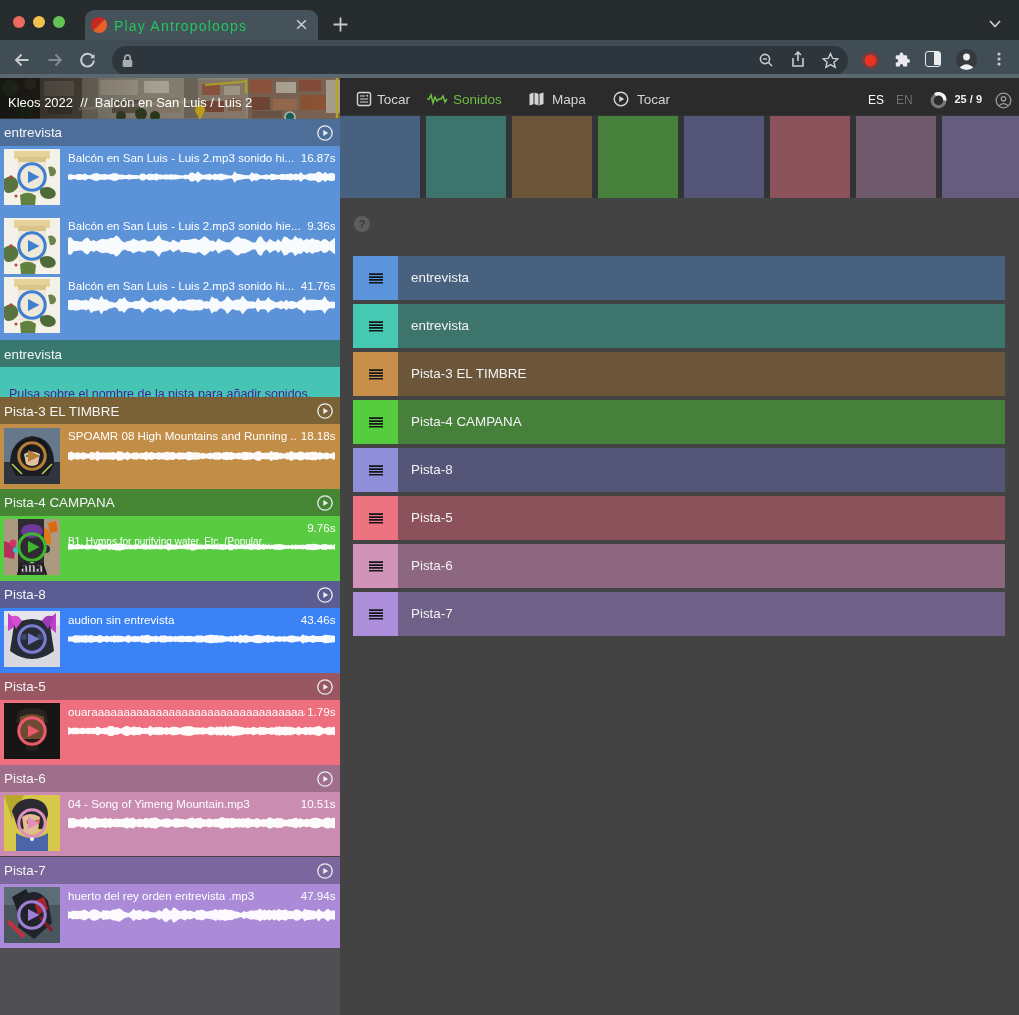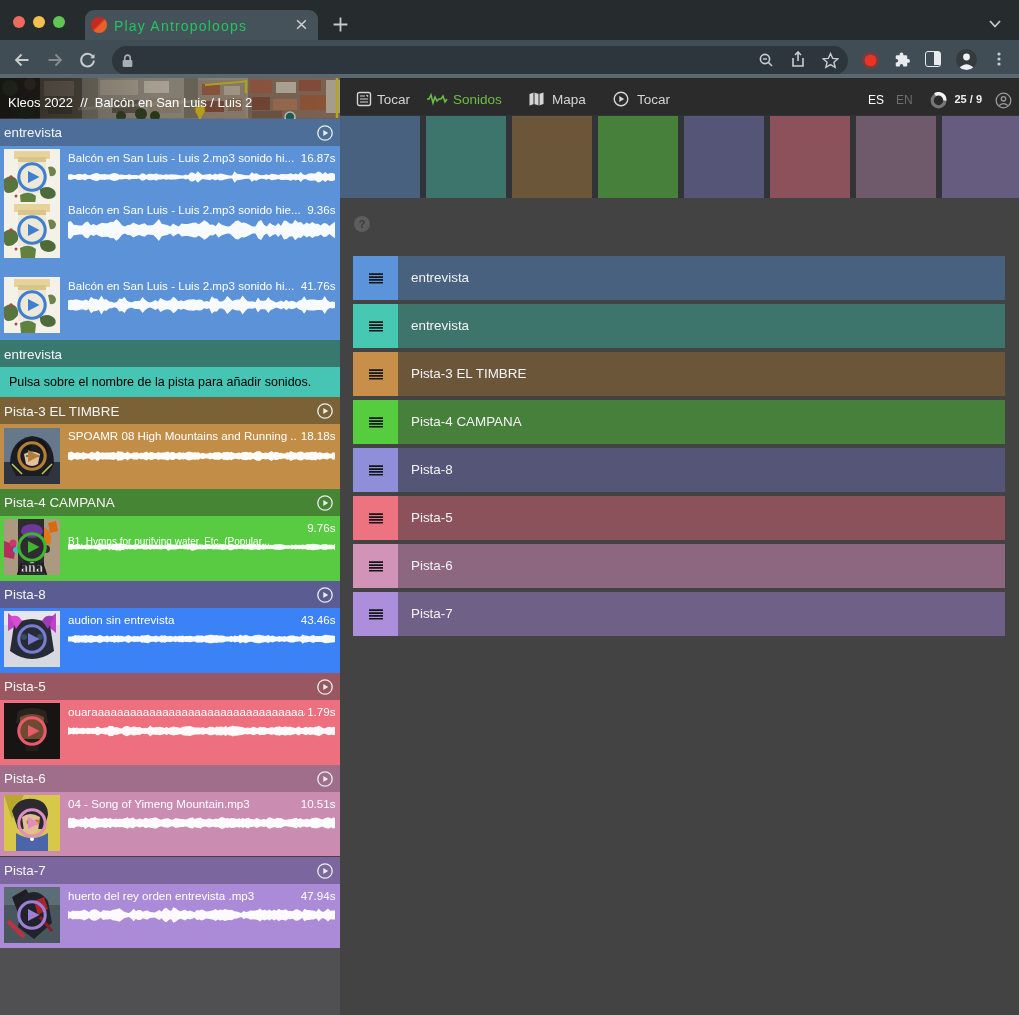--- a/index.html
+++ b/index.html
@@ -253,21 +253,21 @@
         <circle cx="12" cy="47" r="1.5" fill="#c04040"></circle>
         <circle cx="28" cy="28" r="13.2" fill="none" stroke="#3f7fd0" stroke-width="3.1"></circle>
         <path d="M24 22 L35.5 28 L24 34 Z" fill="#3f7fd0"></path>
       </svg></div>
 <div style="position:absolute;left:68px;top:5.0px;width:227px;font-size:11.6px;color:#fff;white-space:nowrap;overflow:hidden">Balcón en San Luis - Luis 2.mp3 sonido hi...</div>
 <div style="position:absolute;right:4.5px;top:5.0px;font-size:11.6px;color:#fff">16.87s</div>
 <svg style="position:absolute;left:68px;top:16.5px" width="268" height="30" viewBox="0 -15 268 30">
       <path d="M0.0,-2.3 L2.4,-3.1 L4.9,-2.3 L7.3,-1.9 L9.8,-3.0 L12.2,-3.0 L14.7,-2.5 L17.1,-3.4 L19.6,-2.0 L22.0,-1.8 L24.5,-3.1 L26.9,-3.7 L29.4,-4.1 L31.8,-2.8 L34.3,-2.8 L36.7,-3.0 L39.2,-2.6 L41.6,-2.4 L44.1,-3.4 L46.5,-4.1 L49.0,-3.4 L51.4,-2.3 L53.9,-2.5 L56.3,-2.1 L58.8,-2.1 L61.2,-2.8 L63.7,-2.0 L66.1,-2.0 L68.6,-1.9 L71.0,-1.6 L73.5,-3.4 L75.9,-3.5 L78.4,-2.1 L80.8,-3.2 L83.3,-3.3 L85.7,-2.8 L88.2,-3.7 L90.6,-2.5 L93.1,-2.5 L95.5,-1.9 L98.0,-2.8 L100.4,-2.2 L102.9,-2.8 L105.3,-2.5 L107.8,-2.4 L110.2,-2.0 L112.7,-1.7 L115.1,-1.5 L117.6,-2.5 L120.0,-1.7 L122.5,-4.5 L124.9,-4.5 L127.4,-3.0 L129.8,-5.7 L132.3,-3.6 L134.7,-2.0 L137.2,-2.6 L139.6,-2.8 L142.1,-3.2 L144.5,-2.0 L147.0,-3.4 L149.4,-2.5 L151.9,-3.5 L154.3,-3.3 L156.8,-2.4 L159.2,-2.1 L161.7,-1.6 L164.1,-1.5 L166.6,-5.7 L169.0,-3.2 L171.5,-3.1 L173.9,-2.5 L176.4,-1.9 L178.8,-1.7 L181.3,-1.8 L183.7,-4.7 L186.2,-3.2 L188.6,-3.8 L191.1,-2.2 L193.5,-1.8 L196.0,-2.1 L198.4,-2.7 L200.9,-1.7 L203.3,-3.2 L205.8,-2.9 L208.2,-2.6 L210.7,-2.1 L213.1,-3.0 L215.6,-2.9 L218.0,-2.8 L220.5,-3.1 L222.9,-3.8 L225.4,-2.4 L227.8,-3.4 L230.3,-2.6 L232.7,-4.9 L235.2,-2.5 L237.6,-1.9 L240.1,-3.3 L242.5,-3.7 L245.0,-3.4 L247.4,-3.5 L249.9,-5.6 L252.3,-4.9 L254.8,-3.1 L257.2,-5.0 L259.7,-3.1 L262.1,-3.9 L264.6,-4.0 L267.0,-3.1 L267.0,3.1 L264.6,4.0 L262.1,3.9 L259.7,3.1 L257.2,5.0 L254.8,3.1 L252.3,4.9 L249.9,5.6 L247.4,3.5 L245.0,3.4 L242.5,3.7 L240.1,3.3 L237.6,1.9 L235.2,2.5 L232.7,4.9 L230.3,2.6 L227.8,3.4 L225.4,2.4 L222.9,3.8 L220.5,3.1 L218.0,2.8 L215.6,2.9 L213.1,3.0 L210.7,2.1 L208.2,2.6 L205.8,2.9 L203.3,3.2 L200.9,1.7 L198.4,2.7 L196.0,2.1 L193.5,1.8 L191.1,2.2 L188.6,3.8 L186.2,3.2 L183.7,4.7 L181.3,1.8 L178.8,1.7 L176.4,1.9 L173.9,2.5 L171.5,3.1 L169.0,3.2 L166.6,5.7 L164.1,1.5 L161.7,1.6 L159.2,2.1 L156.8,2.4 L154.3,3.3 L151.9,3.5 L149.4,2.5 L147.0,3.4 L144.5,2.0 L142.1,3.2 L139.6,2.8 L137.2,2.6 L134.7,2.0 L132.3,3.6 L129.8,5.7 L127.4,3.0 L124.9,4.5 L122.5,4.5 L120.0,1.7 L117.6,2.5 L115.1,1.5 L112.7,1.7 L110.2,2.0 L107.8,2.4 L105.3,2.5 L102.9,2.8 L100.4,2.2 L98.0,2.8 L95.5,1.9 L93.1,2.5 L90.6,2.5 L88.2,3.7 L85.7,2.8 L83.3,3.3 L80.8,3.2 L78.4,2.1 L75.9,3.5 L73.5,3.4 L71.0,1.6 L68.6,1.9 L66.1,2.0 L63.7,2.0 L61.2,2.8 L58.8,2.1 L56.3,2.1 L53.9,2.5 L51.4,2.3 L49.0,3.4 L46.5,4.1 L44.1,3.4 L41.6,2.4 L39.2,2.6 L36.7,3.0 L34.3,2.8 L31.8,2.8 L29.4,4.1 L26.9,3.7 L24.5,3.1 L22.0,1.8 L19.6,2.0 L17.1,3.4 L14.7,2.5 L12.2,3.0 L9.8,3.0 L7.3,1.9 L4.9,2.3 L2.4,3.1 L0.0,2.3 Z" fill="#fff" opacity="0.96"></path>
     </svg>
 </div>
-<div style="position:absolute;left:0;top:198px;width:340px;height:64px;background:transparent">
+<div style="position:absolute;left:0;top:214px;width:340px;height:64px;background:transparent">
 <div style="position:absolute;left:3.5px;top:3.5px;width:56px;height:56px;overflow:hidden"><svg width="56" height="56" viewBox="0 0 56 56">
         <rect width="56" height="56" fill="#f4f1e9"></rect>
         <rect x="10" y="2" width="36" height="8" fill="#e6d29a"></rect>
         <rect x="14" y="8" width="28" height="5" fill="#d9c489"></rect>
         <rect x="14" y="13" width="28" height="31" fill="#eee8d8"></rect>
         <path d="M0 30 Q8 24 13 31 Q17 38 9 43 Q1 46 0 40 Z" fill="#5a7440"></path>
         <path d="M36 40 Q45 35 51 42 Q54 49 44 50 Q35 49 36 40 Z" fill="#4e6a3a"></path>
         <path d="M16 46 Q25 41 32 47 L31 56 L17 56 Z" fill="#61813f"></path>
         <path d="M44 18 Q50 16 52 22 Q52 28 46 27 Z" fill="#6c844c"></path>
         <circle cx="7" cy="28" r="1.8" fill="#c04040"></circle>
@@ -299,21 +299,21 @@
 <div style="position:absolute;left:68px;top:5.0px;width:227px;font-size:11.6px;color:#fff;white-space:nowrap;overflow:hidden">Balcón en San Luis - Luis 2.mp3 sonido hi...</div>
 <div style="position:absolute;right:4.5px;top:5.0px;font-size:11.6px;color:#fff">41.76s</div>
 <svg style="position:absolute;left:68px;top:16.5px" width="268" height="30" viewBox="0 -15 268 30">
       <path d="M0.0,-4.4 L2.6,-5.2 L5.1,-5.0 L7.7,-5.7 L10.3,-5.2 L12.8,-4.5 L15.4,-4.4 L18.0,-5.6 L20.5,-4.0 L23.1,-8.3 L25.7,-6.3 L28.2,-6.0 L30.8,-5.0 L33.4,-9.5 L35.9,-5.4 L38.5,-5.8 L41.1,-3.6 L43.6,-3.2 L46.2,-2.3 L48.8,-2.9 L51.3,-6.6 L53.9,-6.1 L56.5,-8.0 L59.0,-4.3 L61.6,-2.9 L64.2,-2.8 L66.8,-4.1 L69.3,-4.1 L71.9,-4.2 L74.5,-8.1 L77.0,-5.2 L79.6,-3.3 L82.2,-2.4 L84.7,-3.4 L87.3,-5.1 L89.9,-3.4 L92.4,-6.9 L95.0,-5.4 L97.6,-4.5 L100.1,-4.3 L102.7,-5.3 L105.3,-8.3 L107.8,-6.5 L110.4,-3.8 L113.0,-4.7 L115.5,-3.7 L118.1,-4.8 L120.7,-5.4 L123.2,-5.5 L125.8,-5.8 L128.4,-5.0 L130.9,-5.5 L133.5,-5.3 L136.1,-3.3 L138.6,-4.1 L141.2,-3.2 L143.8,-8.8 L146.3,-6.6 L148.9,-6.5 L151.5,-3.5 L154.0,-3.6 L156.6,-4.9 L159.2,-9.0 L161.7,-6.7 L164.3,-3.9 L166.9,-5.0 L169.4,-5.6 L172.0,-5.4 L174.6,-9.4 L177.1,-6.3 L179.7,-3.8 L182.3,-3.5 L184.8,-3.8 L187.4,-2.7 L190.0,-7.4 L192.5,-4.2 L195.1,-4.3 L197.7,-4.6 L200.3,-7.9 L202.8,-5.0 L205.4,-3.9 L208.0,-2.5 L210.5,-3.2 L213.1,-4.5 L215.7,-2.9 L218.2,-5.2 L220.8,-3.3 L223.4,-4.3 L225.9,-3.7 L228.5,-2.6 L231.1,-4.5 L233.6,-5.2 L236.2,-8.7 L238.8,-4.8 L241.3,-5.5 L243.9,-5.6 L246.5,-5.4 L249.0,-5.0 L251.6,-4.9 L254.2,-5.3 L256.7,-9.1 L259.3,-4.8 L261.9,-3.0 L264.4,-3.4 L267.0,-2.9 L267.0,2.9 L264.4,3.4 L261.9,3.0 L259.3,4.8 L256.7,9.1 L254.2,5.3 L251.6,4.9 L249.0,5.0 L246.5,5.4 L243.9,5.6 L241.3,5.5 L238.8,4.8 L236.2,8.7 L233.6,5.2 L231.1,4.5 L228.5,2.6 L225.9,3.7 L223.4,4.3 L220.8,3.3 L218.2,5.2 L215.7,2.9 L213.1,4.5 L210.5,3.2 L208.0,2.5 L205.4,3.9 L202.8,5.0 L200.3,7.9 L197.7,4.6 L195.1,4.3 L192.5,4.2 L190.0,7.4 L187.4,2.7 L184.8,3.8 L182.3,3.5 L179.7,3.8 L177.1,6.3 L174.6,9.4 L172.0,5.4 L169.4,5.6 L166.9,5.0 L164.3,3.9 L161.7,6.7 L159.2,9.0 L156.6,4.9 L154.0,3.6 L151.5,3.5 L148.9,6.5 L146.3,6.6 L143.8,8.8 L141.2,3.2 L138.6,4.1 L136.1,3.3 L133.5,5.3 L130.9,5.5 L128.4,5.0 L125.8,5.8 L123.2,5.5 L120.7,5.4 L118.1,4.8 L115.5,3.7 L113.0,4.7 L110.4,3.8 L107.8,6.5 L105.3,8.3 L102.7,5.3 L100.1,4.3 L97.6,4.5 L95.0,5.4 L92.4,6.9 L89.9,3.4 L87.3,5.1 L84.7,3.4 L82.2,2.4 L79.6,3.3 L77.0,5.2 L74.5,8.1 L71.9,4.2 L69.3,4.1 L66.8,4.1 L64.2,2.8 L61.6,2.9 L59.0,4.3 L56.5,8.0 L53.9,6.1 L51.3,6.6 L48.8,2.9 L46.2,2.3 L43.6,3.2 L41.1,3.6 L38.5,5.8 L35.9,5.4 L33.4,9.5 L30.8,5.0 L28.2,6.0 L25.7,6.3 L23.1,8.3 L20.5,4.0 L18.0,5.6 L15.4,4.4 L12.8,4.5 L10.3,5.2 L7.7,5.7 L5.1,5.0 L2.6,5.2 L0.0,4.4 Z" fill="#fff" opacity="0.96"></path>
     </svg>
 </div>
 <div style="position:absolute;left:0;top:340.0px;width:340px;height:27px;background:#38786e">
 <div style="position:absolute;left:4px;top:6.5px;font-size:13.4px;color:#f4f5f6">entrevista</div>
   </div>
 <div class="abs" style="left:0;top:367.0px;width:340px;height:30px;background:#46c4b4">
-<div class="abs" style="left:9px;top:8px;font-size:12.5px;color:#000000">Pulsa sobre el nombre de la pista para añadir sonidos.</div>
+<div class="abs" style="left:9px;top:20px;font-size:12.5px;color:#4c1d95">Pulsa sobre el nombre de la pista para añadir sonidos.</div>
   </div>
 <div style="position:absolute;left:0;top:397.0px;width:340px;height:27px;background:#7a6136">
 <div style="position:absolute;left:4px;top:6.5px;font-size:13.4px;color:#f4f5f6">Pista-3 EL TIMBRE</div>
     <svg style="position:absolute;right:7px;top:6px" width="16" height="16" viewBox="0 0 16 16">
       <circle cx="8" cy="8" r="7.2" fill="none" stroke="#eceff1" stroke-width="1.3"></circle>
       <path d="M6.3 4.9 L11.2 8 L6.3 11.1 Z" fill="#eceff1"></path>
     </svg>
   </div>
 <div style="position:absolute;left:0;top:424.0px;width:340px;height:64.9px;background:#c28d47">
 <div style="position:absolute;left:3.5px;top:3.5px;width:56px;height:56px;overflow:hidden"><svg width="56" height="56" viewBox="0 0 56 56">

